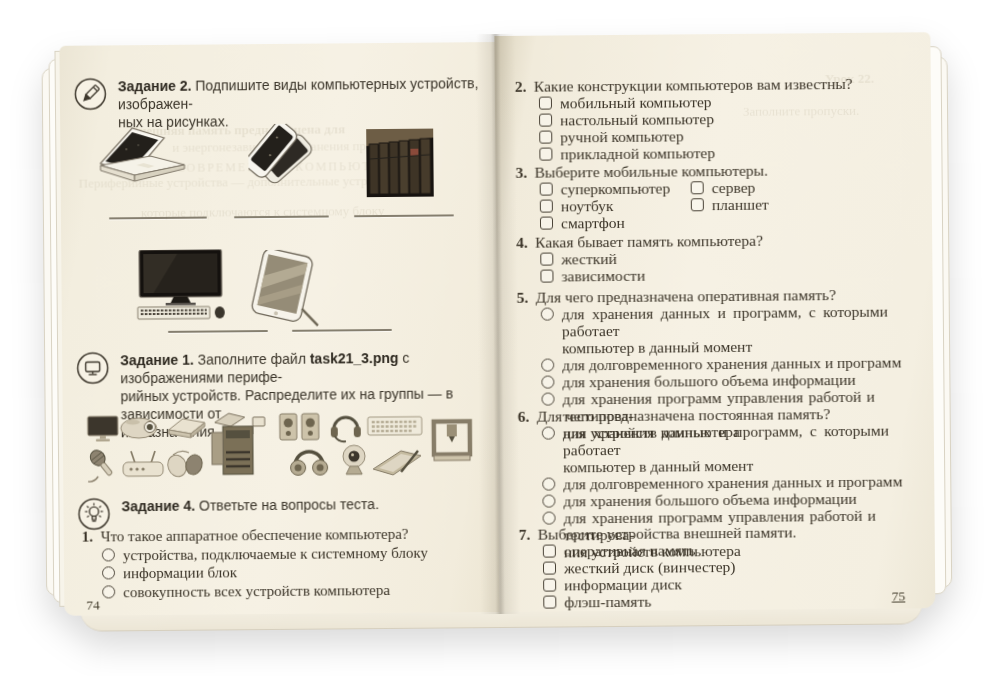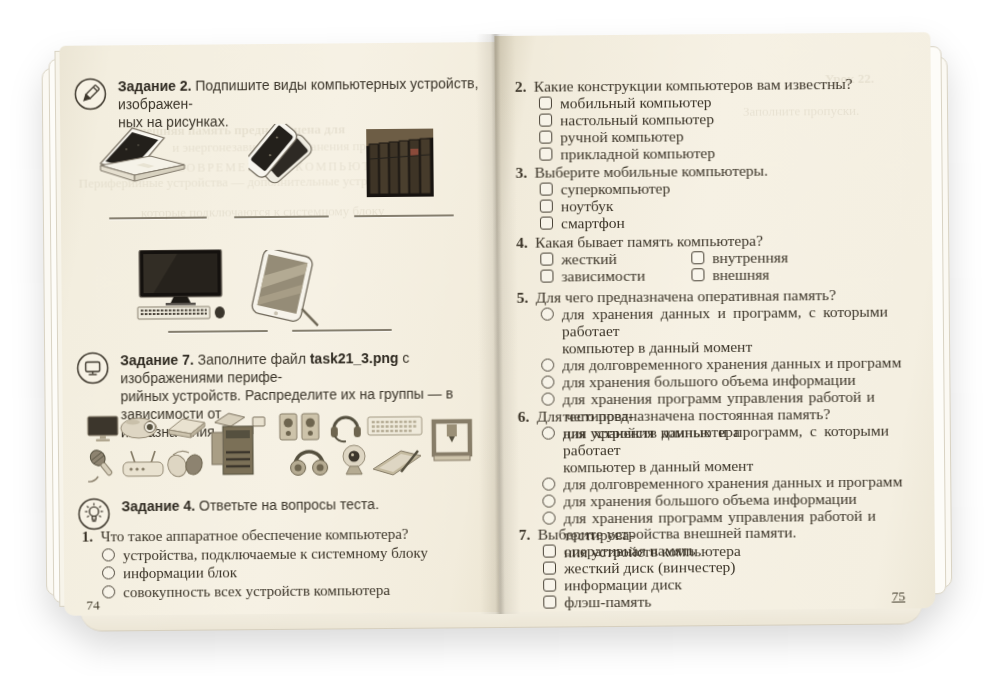--- a/index.html
+++ b/index.html
@@ -152,21 +152,21 @@
       <div class="blank" style="left:230px;top:286px;width:100px;"></div>
 
       <div class="task abs" style="top:306px;">
         <svg class="ticon" viewBox="0 0 33 33">
           <circle cx="16.5" cy="16.5" r="15" fill="#f7f2e5" stroke="#3e382d" stroke-width="1.5"></circle>
           <rect x="9.5" y="10.5" width="14" height="9.5" rx="1.5" fill="none" stroke="#3e382d" stroke-width="1.4"></rect>
           <line x1="16.5" y1="20" x2="16.5" y2="22.5" stroke="#3e382d" stroke-width="1.4"></line>
           <line x1="12.5" y1="23" x2="20.5" y2="23" stroke="#3e382d" stroke-width="1.4"></line>
         </svg>
         <div class="task-text">
-          <b>Задание 7.</b>
+          <b>Задание 1.</b>
           <span>Заполните файл </span><b>task21_3.png</b><span> с изображениями перифе-</span><br>
           <span>рийных устройств. Распределите их на группы — в зависимости от</span><br>
           <span>их назначения.</span>
         </div>
       </div>
 
       <div class="abs" style="left:0;top:364px;width:435px;height:74px;">
         <svg class="abs" style="left:24px;top:6px;" width="34" height="28" viewBox="0 0 34 28">
           <rect x="1" y="1" width="30" height="19" rx="1.5" fill="#3c362c" stroke="#8d8370"></rect>
           <rect x="13" y="20" width="6" height="3.5" fill="#b0a68f"></rect>
@@ -351,47 +351,47 @@
               </div>
             <div class="opt">
                 <span class="cb"></span>
                 <span>ноутбук</span>
               </div>
             <div class="opt">
                 <span class="cb"></span>
                 <span>смартфон</span>
               </div>
           </div>
+          <div>
+            <div class="opt">
+                <span class="cb"></span>
+                <span>сервер</span>
+              </div>
+            <div class="opt">
+                <span class="cb"></span>
+                <span>планшет</span>
+              </div>
+          </div>
         </div>
       </div>
 
       <div class="q" style="left:20px;top:198px;right:16px;">
         <div class="qhead">
           <span class="qnum">4.</span>
           <span>Какая бывает память компьютера?</span>
         </div>
         <div class="cols">
           <div class="col1">
             <div class="opt">
                 <span class="cb"></span>
                 <span>жесткий</span>
               </div>
             <div class="opt">
                 <span class="cb"></span>
                 <span>зависимости</span>
-              </div>
-          </div>
-          <div>
-            <div class="opt">
-                <span class="cb"></span>
-                <span>внутренняя</span>
-              </div>
-            <div class="opt">
-                <span class="cb"></span>
-                <span>внешняя</span>
               </div>
           </div>
         </div>
       </div>
 
       <div class="q" style="left:20px;top:253px;right:16px;">
         <div class="qhead">
           <span class="qnum">5.</span>
           <span>Для чего предназначена оперативная память?</span>
         </div>

